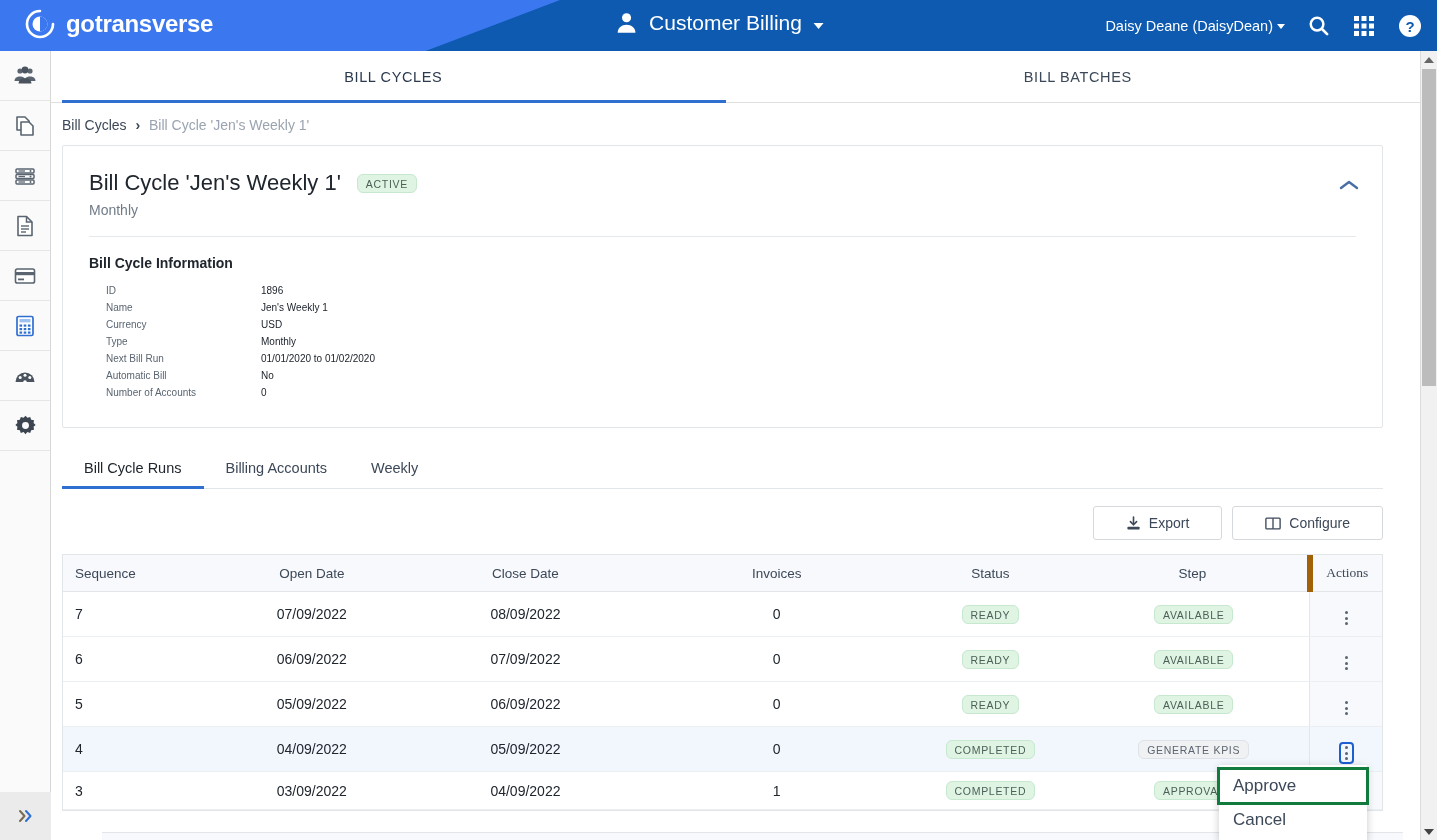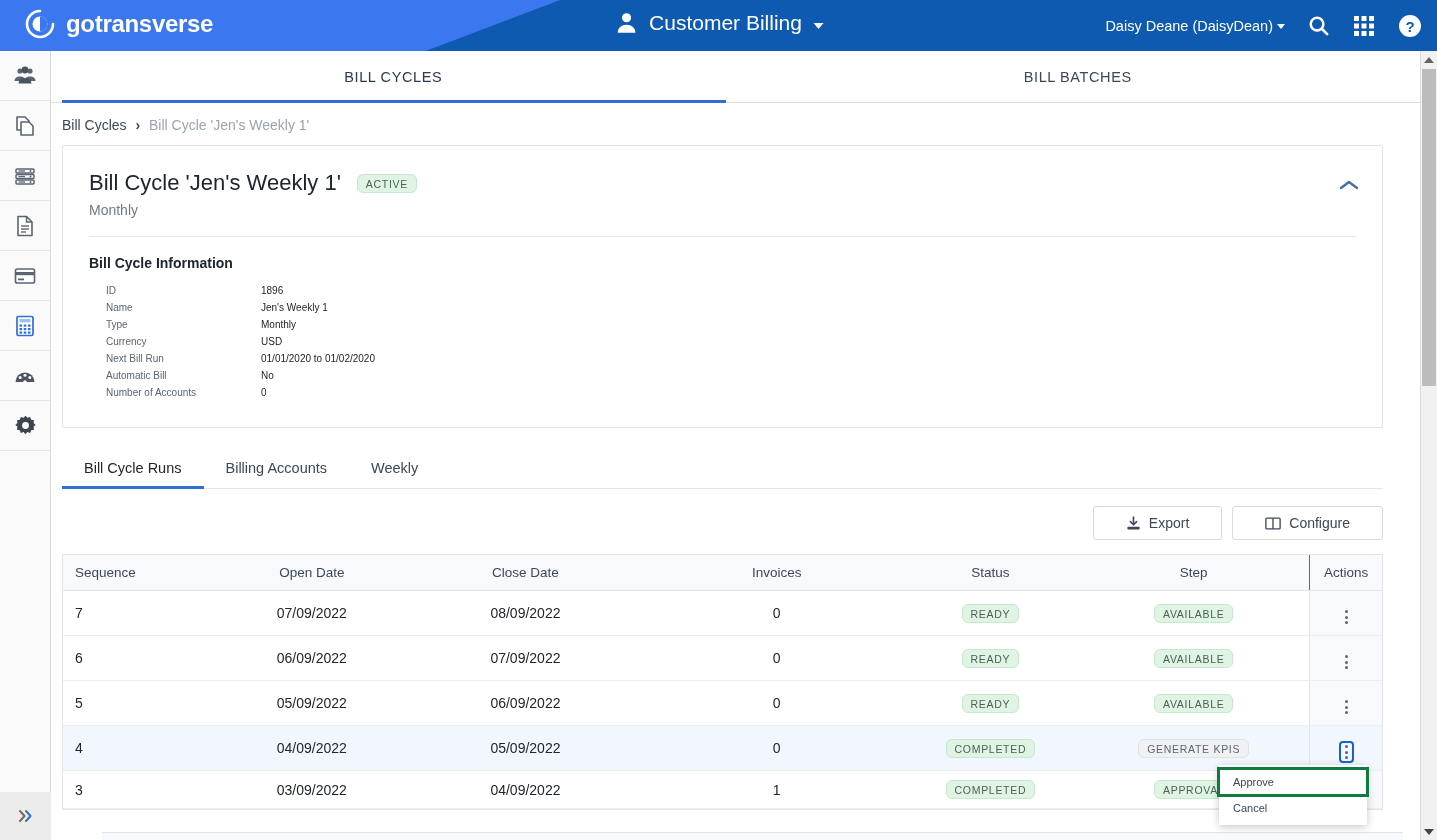--- a/index.html
+++ b/index.html
@@ -142,21 +142,21 @@
   }
 
   
   .table-wrap { margin: 14px 37px 0 11px; border: 1px solid #e3e6e9; }
   table.grid { width: 100%; border-collapse: collapse; table-layout: fixed; }
   table.grid thead th {
     background: #f7f9fc; font-size: 13.5px; font-weight: normal; color: #3c4858;
     padding: 10px 12px; border-bottom: 1px solid #e3e6e9; text-align: center;
   }
   table.grid thead th.col-seq { text-align: left; }
-  table.grid thead th.col-act { text-align: center; border-left: 1px solid #a16207; }
+  table.grid thead th.col-act { text-align: center; border-left: 6px solid #a16207; font-family: Liberation Serif, serif; }
   table.grid tbody td {
     font-size: 14px; color: #20262e; padding: 9px 12px;
     border-bottom: 1px solid #eceff2; text-align: center; height: 33px;
   }
   table.grid tbody td.col-seq { text-align: left; }
   table.grid tbody td.col-act {
     border-left: 1px solid #e3e6e9; background: #f7f9fc; text-align: center;
   }
   table.grid tbody tr.sel td { background: #f2f6fd; }
   table.grid tbody tr.sel td.col-act { background: #f2f6fd; }
@@ -167,21 +167,21 @@
   .kebab i { width: 3px; height: 3px; background: #5a6571; border-radius: 50%; display: block; }
   .kebab.focused { outline: 2px solid #1b5fd0; border-radius: 2px; padding: 2px 4px; }
 
   
   .ctx-menu {
     position: absolute; left: 1219px; top: 765px; width: 148px;
     background: #fff; box-shadow: 0 2px 8px rgba(0,0,0,0.22);
     z-index: 120; padding: 4px 0;
   }
   .ctx-item {
-    padding: 7px 14px; font-size: 11px; color: #3c4858; cursor: pointer;
+    padding: 7px 14px; font-size: 17px; color: #3c4858; cursor: pointer;
     background: #fff;
   }
   .ctx-item.highlight {
     outline: 3px solid #117a3d; outline-offset: -1px; position: relative; z-index: 2;
   }
 
   
   .vscroll {
     position: absolute; top: 51px; right: 0; width: 17px; bottom: 0;
     background: #f1f1f1; border-left: 1px solid #dcdcdc; z-index: 60;
@@ -384,26 +384,26 @@
         <tbody>
           <tr>
               <td class="info-label">ID</td>
               <td class="info-value">1896</td>
             </tr>
           <tr>
               <td class="info-label">Name</td>
               <td class="info-value">Jen's Weekly 1</td>
             </tr>
           <tr>
+              <td class="info-label">Currency</td>
+              <td class="info-value">USD</td>
+            </tr>
+          <tr>
               <td class="info-label">Type</td>
               <td class="info-value">Monthly</td>
-            </tr>
-          <tr>
-              <td class="info-label">Currency</td>
-              <td class="info-value">USD</td>
             </tr>
           <tr>
               <td class="info-label">Next Bill Run</td>
               <td class="info-value">01/01/2020 to 01/02/2020</td>
             </tr>
           <tr>
               <td class="info-label">Automatic Bill</td>
               <td class="info-value">No</td>
             </tr>
           <tr>

